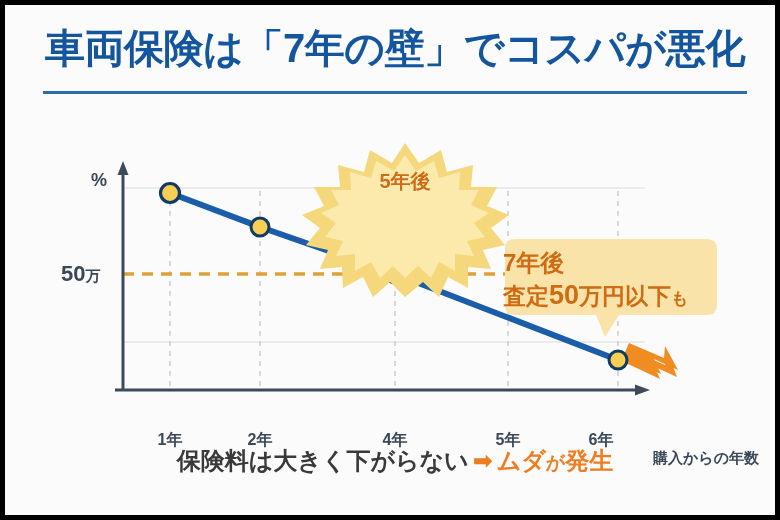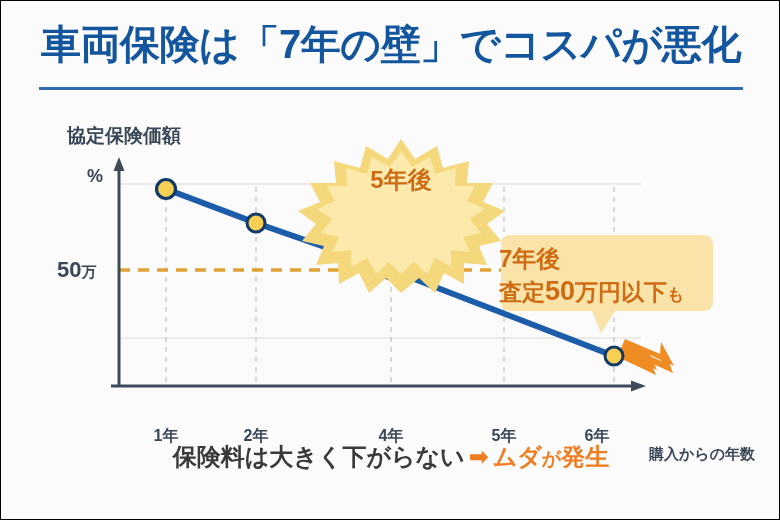--- a/index.html
+++ b/index.html
@@ -8,21 +8,21 @@
     background: #ffffff;
   }
   body {
     font-family: "Liberation Sans", "DejaVu Sans", sans-serif;
   }
   #page {
     position: relative;
     width: 780px;
     height: 520px;
     background: #fbfbfb;
-    border: 1px solid #000000;
+    border: 5px solid #000000;
     box-sizing: border-box;
     overflow: hidden;
   }
 
   
   #title-block {
     position: absolute;
     left: 0;
     top: 20px;
     width: 780px;
@@ -108,21 +108,21 @@
     position: absolute;
     left: 0;
     top: 24px;
     width: 196px;
     text-align: center;
     color: #cf6b12;
     font-weight: 700;
     line-height: 1.28;
     text-shadow: 0 1px 0 #fdf0c8;
   }
-  #burst-line1 { font-size: 24px; }
+  #burst-line1 { font-size: 20px; }
   #burst-line2 { font-size: 24px; }
   #burst-line2 .big { font-size: 29px; }
 
   
   #bubble-wrap {
     position: absolute;
     left: 498px;
     top: 232px;
     width: 216px;
     height: 92px;
@@ -232,21 +232,20 @@
                  L 591 310
                  L 510 310
                  Q 500 310 500 300
                  L 500 244
                  Q 500 234 510 234 Z"></path>
       </g>
 
     </svg>
   </div>
 
-  <div class="chart-label" id="y-axis-title">協定保険価額</div>
 
   <div class="chart-label" id="y-tick-percent">%</div>
 
   <div class="chart-label" id="y-tick-50man">
     <span>50</span><span class="unit">万</span>
   </div>
 
   <div class="chart-label x-tick" style="left:165px">1年</div>
   <div class="chart-label x-tick" style="left:255px">2年</div>
   <div class="chart-label x-tick" style="left:390px">4年</div>

